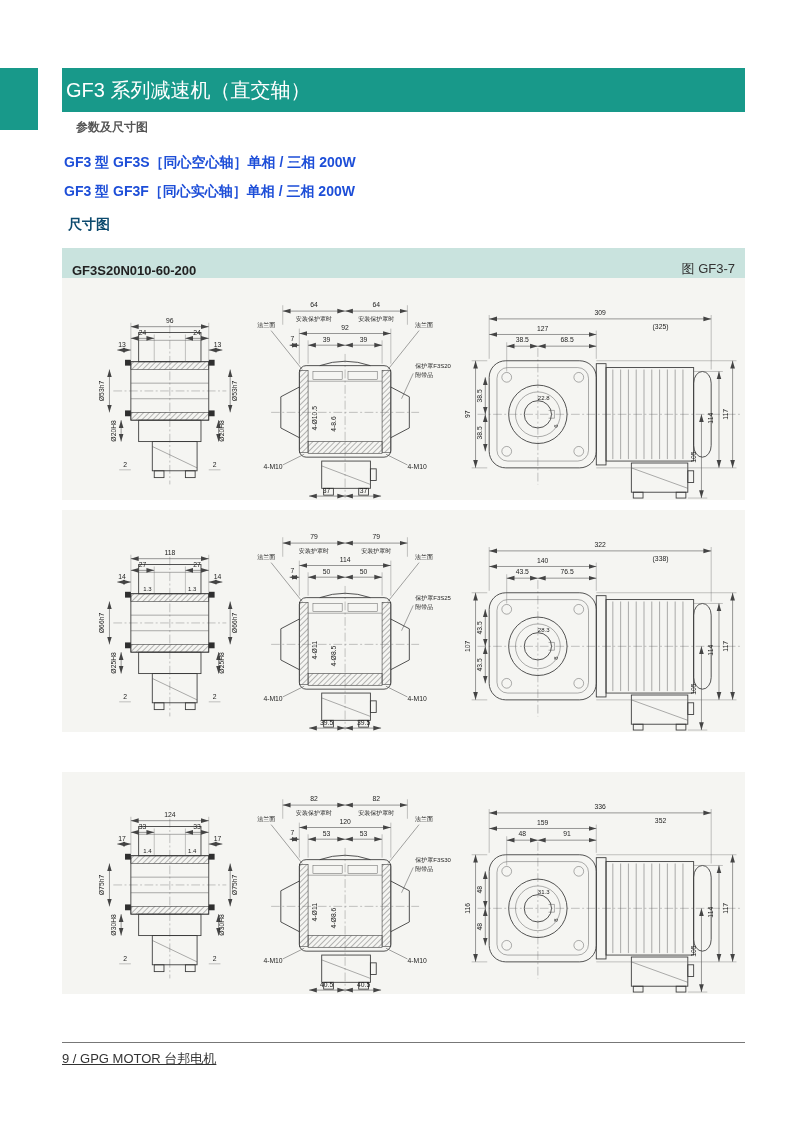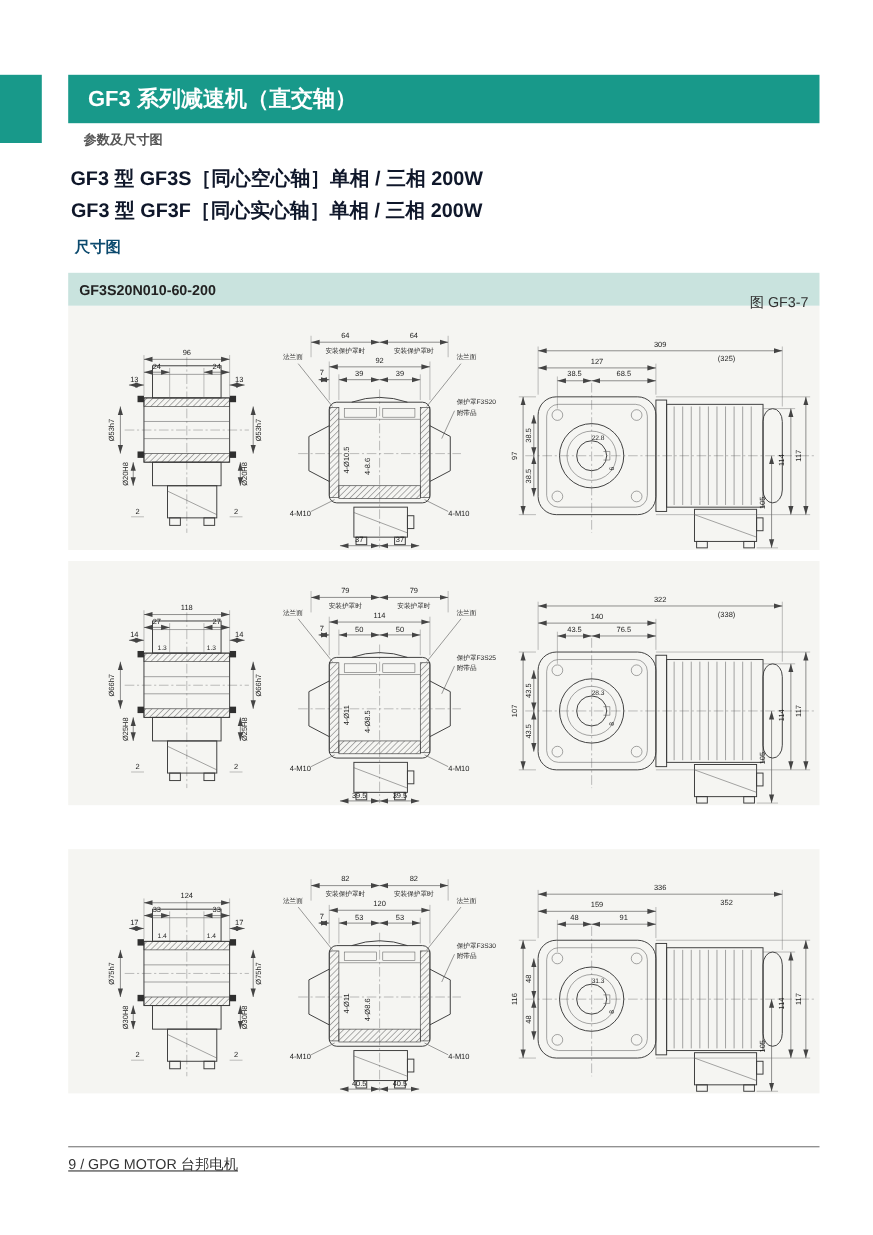--- a/index.html
+++ b/index.html
@@ -2,26 +2,26 @@
 <html><head>
 <meta charset="utf-8">
 <style>
   html,body{margin:0;padding:0;}
   body{
     width:794px;height:1123px;position:relative;background:#ffffff;
     font-family:"Liberation Sans",sans-serif;color:#222;overflow:hidden;
   }
   .corner-block{position:absolute;left:0;top:68px;width:38px;height:62px;background:#18998a;}
   .banner{position:absolute;left:62px;top:68px;width:683px;height:44px;background:#18998a;
-    color:#fff;font-size:20px;font-weight:bold;line-height:44px;padding-left:18px;box-sizing:border-box;}
+    color:#fff;font-size:20px;font-weight:normal;line-height:44px;padding-left:4px;box-sizing:border-box;}
   .subtitle{position:absolute;left:76px;top:119px;font-size:12px;font-weight:bold;color:#555;}
-  .prod-title{position:absolute;left:64px;top:148px;font-size:18px;font-weight:bold;color:#0f172a;line-height:29px;text-align:center;}
+  .prod-title{position:absolute;left:64px;top:148px;font-size:14px;font-weight:bold;color:#1d4ed8;line-height:29px;}
   .section-label{position:absolute;left:68px;top:216px;font-size:14px;font-weight:bold;color:#0c4a6e;text-align:right;}
   .panel{position:absolute;left:62px;width:683px;}
-  .panel .hd{height:30px;background:#c9e3de;display:flex;justify-content:space-between;align-items:center;
+  .panel .hd{height:30px;background:#c9e3de;display:flex;justify-content:space-between;align-items:flex-end;
     padding:0 10px;box-sizing:border-box;}
   .panel .hd .model{font-size:13px;font-weight:bold;color:#222;}
   .panel .hd .fig{font-size:13px;color:#333;margin-top:24px;}
   .panel .bd{height:222px;background:#f5f5f2;}
   .panel .bd svg{display:block;width:683px;height:222px;}
   #panel-1{top:248px;} #panel-2{top:510px;} #panel-3{top:772px;}
   .footer-rule{position:absolute;left:62px;top:1042px;width:683px;border-top:1px solid #777;}
   .footer-text{position:absolute;left:62px;top:1050px;font-size:13px;color:#333;text-decoration:underline;}
   
   .pl{fill:none;stroke:#3b3b3b;stroke-width:0.9;}

